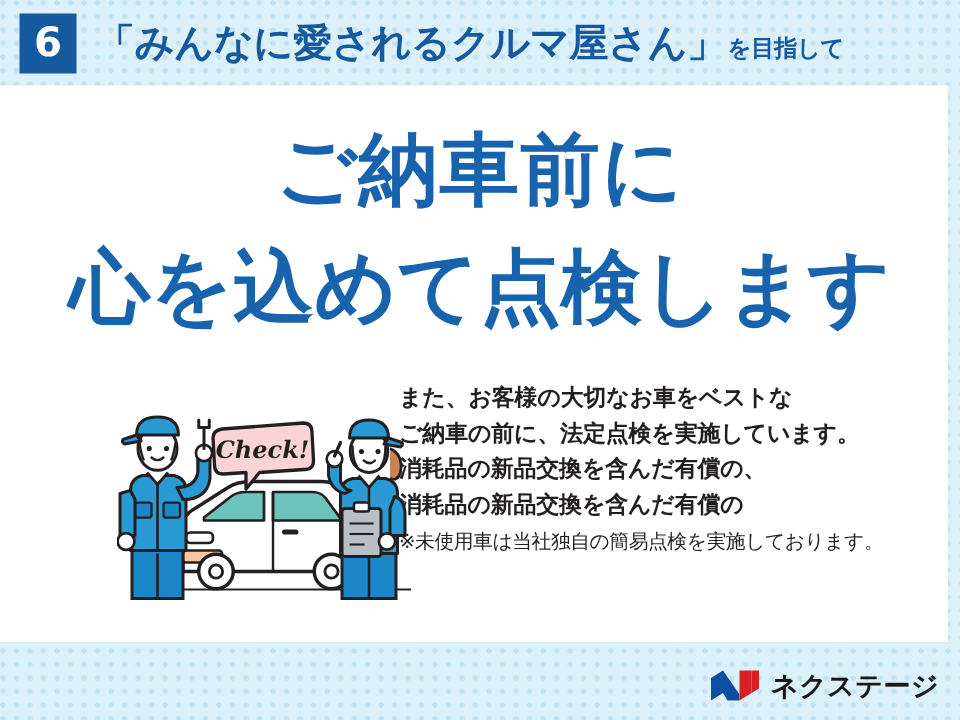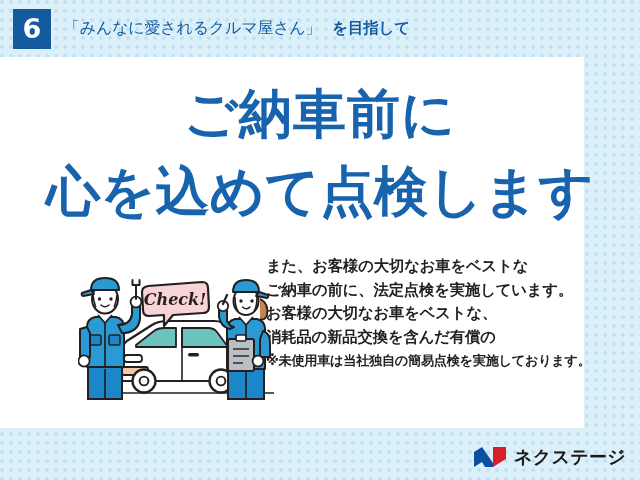--- a/index.html
+++ b/index.html
@@ -55,38 +55,38 @@
 
   #header-text {
     margin-left: 13px;
     color: #15599e;
     white-space: nowrap;
     display: flex;
     align-items: baseline;
   }
 
   #header-quoted {
-    font-size: 16px;
-    font-weight: normal;
+    font-size: 26px;
+    font-weight: bold;
     letter-spacing: -0.2px;
   }
 
   #header-tail {
     font-size: 15.5px;
     font-weight: bold;
     letter-spacing: -0.2px;
-    margin-left: 11px;
+    margin-left: 1px;
   }
 
   
   #panel {
     position: absolute;
     left: 0;
     top: 57px;
-    width: 584px;
+    width: 632px;
     height: 371px;
     background: #ffffff;
   }
 
   
   .headline {
     position: absolute;
     width: 640px;
     text-align: center;
     color: #1863ad;
@@ -123,21 +123,21 @@
     line-height: 23.5px;
     white-space: nowrap;
     font-weight: bold;
     letter-spacing: -0.1px;
   }
 
   .body-note {
     font-size: 13.2px;
     line-height: 22px;
     white-space: nowrap;
-    font-weight: bold;
+    font-weight: normal;
     letter-spacing: -0.3px;
     margin-top: 2px;
   }
 
   
   #illustration {
     position: absolute;
     left: 78px;
     top: 212px;
     width: 200px;
@@ -185,21 +185,21 @@
   </div>
 
   <div id="panel">
 
     <div class="headline" id="headline-1">ご納車前に</div>
     <div class="headline" id="headline-2">心を込めて点検します</div>
 
     <div id="body-text">
       <div class="body-line">また、お客様の大切なお車をベストな</div>
       <div class="body-line">ご納車の前に、法定点検を実施しています。</div>
-      <div class="body-line">お客様の大切なお車をベストな、</div>
+      <div class="body-line">消耗品の新品交換を含んだ有償の、</div>
       <div class="body-line">消耗品の新品交換を含んだ有償の</div>
       <div class="body-note">※未使用車は当社独自の簡易点検を実施しております。</div>
     </div>
 
     <div id="illustration">
       <svg width="200" height="135" viewBox="0 0 200 135" xmlns="http://www.w3.org/2000/svg">
 
         <g>
 
           <path d="M44 112 L44 82 Q44 74 52 70 L74 56 Q80 52 90 52 L136 52

